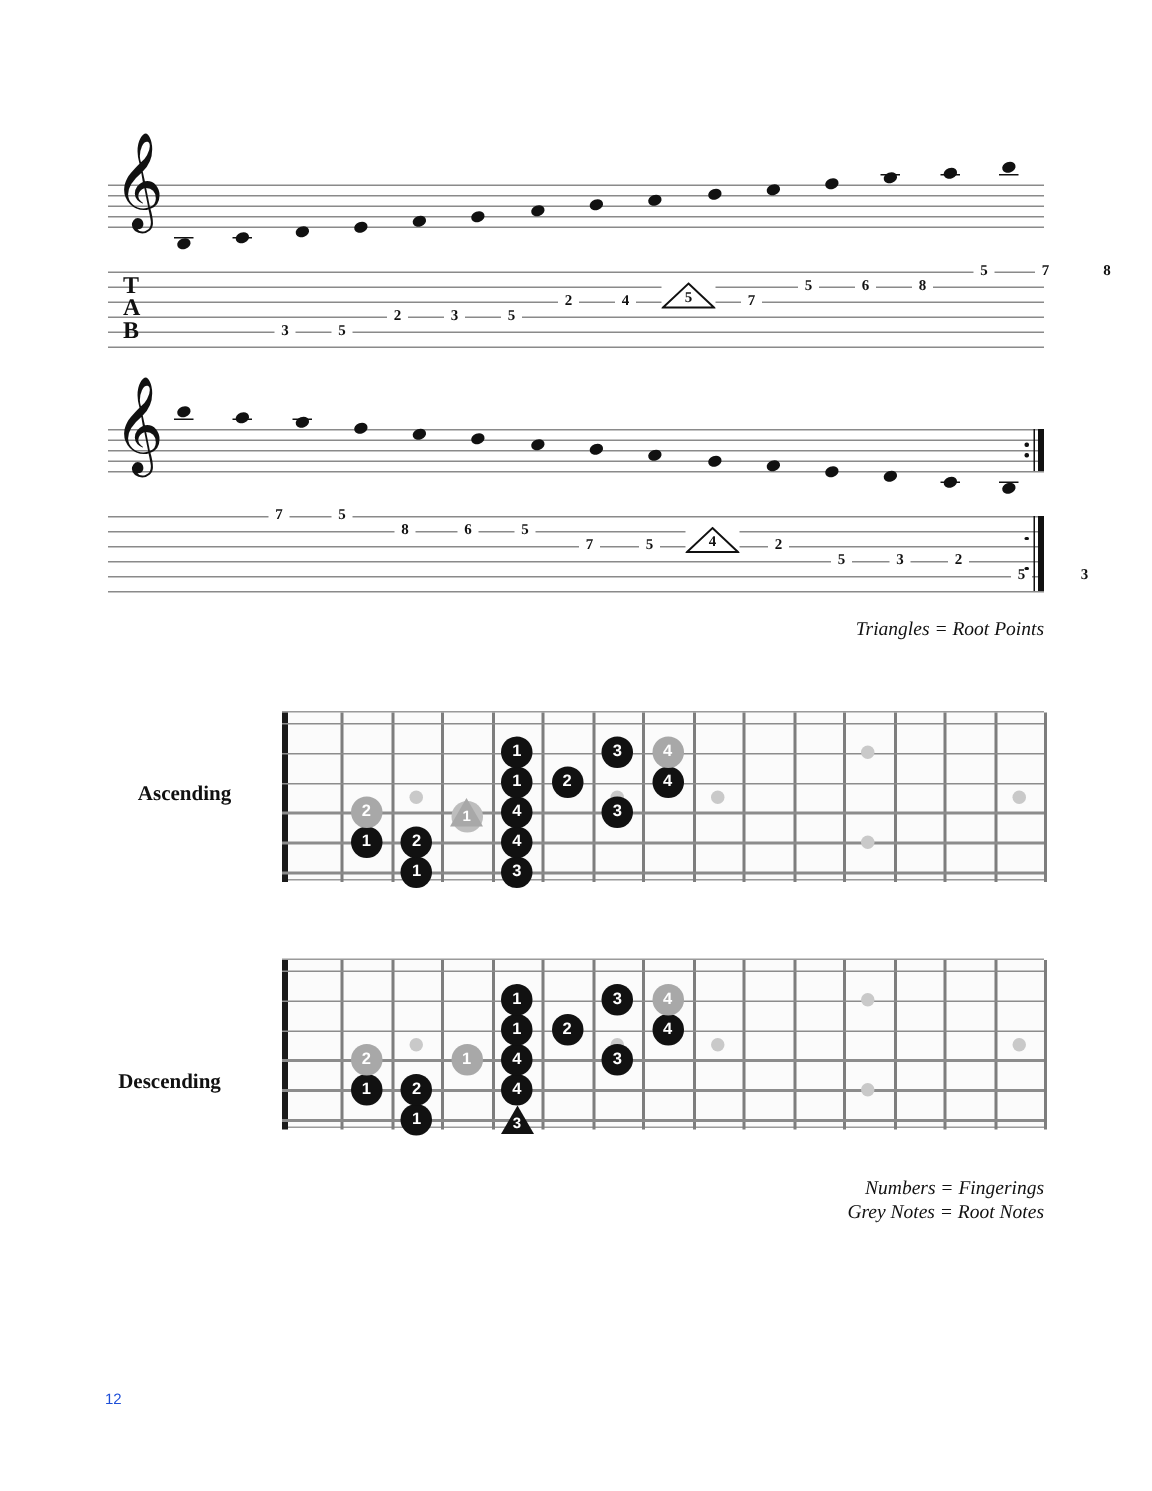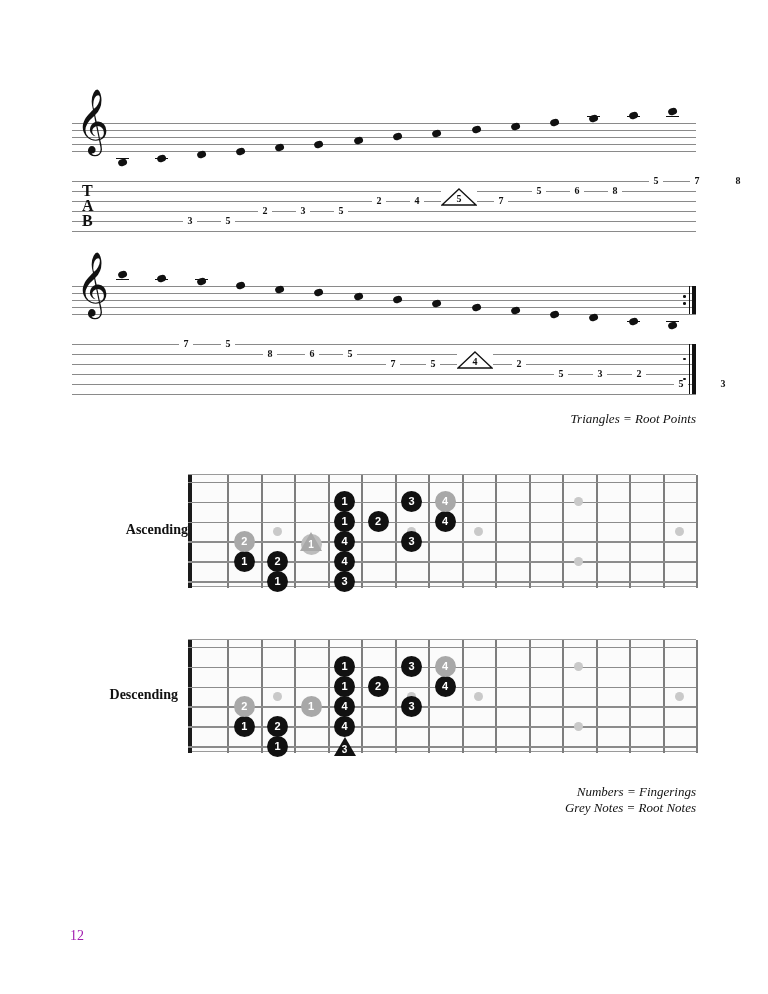--- a/index.html
+++ b/index.html
@@ -97,21 +97,21 @@
     text-align:right;
   }
 
   
   .row-label {
     position:absolute;
     font-family:"Liberation Serif", serif;
     font-weight:bold;
     font-size:14px;
     color:#111;
-    text-align:right;
+    text-align:center;
     width:130px;
   }
 
   
   .fretboard {
     position:absolute;
     background:#fbfbfb;
     border-top:1.5px solid #9a9a9a;
     border-bottom:1.5px solid #9a9a9a;
     box-sizing:border-box;
@@ -149,22 +149,22 @@
   .tri-dot .tri-shape { position:absolute; left:0; top:0; }
   .tri-dot .tri-label {
     position:absolute; left:0; top:9px; width:24px; text-align:center;
     font-family:"Liberation Sans", sans-serif;
     font-weight:bold; font-size:10px; color:#ffffff; line-height:1;
   }
 
   
   .pagenum {
     position:absolute; left:70px; top:928px;
-    font-family:Liberation Serif, serif;
-    font-size:14px; color:#a21caf;
+    font-family:Liberation Sans, sans-serif;
+    font-size:10px; color:#1d4ed8;
   }
 </style>
 </head>
 <body>
 
 <div class="page">
 
 
   <div class="system" id="sys1" style="left:72px; top:105px; width:624px; height:125px;">
     <div id="sys1-staff">
@@ -343,21 +343,21 @@
       <div class="dot black" style="left: 156.6px; top: 66.4px;">4</div>
       <div class="dot black" style="left: 223.533px; top: 66.4px;">3</div>
       <div class="dot black" style="left: 156.6px; top: 46.6px;">1</div>
       <div class="dot black" style="left: 190.067px; top: 46.6px;">2</div>
       <div class="dot black" style="left: 257px; top: 46.6px;">4</div>
       <div class="dot black" style="left: 156.6px; top: 26.8px;">1</div>
       <div class="dot black" style="left: 223.533px; top: 26.8px;">3</div>
       <div class="dot grey" style="left: 257px; top: 26.8px;">4</div>
     </div>
 
-  <div class="row-label" style="left:48px; top:687px;">Descending</div>
+  <div class="row-label" style="left:48px; top:714px;">Descending</div>
   <div class="fretboard" id="fb1" style="left:188px; top:639px; width:508px; height:113px;">
       <div class="nut" style="height: 113px;"></div>
       <div class="fret" style="left: 39.4667px; height: 113px;"></div>
       <div class="fret" style="left: 72.9333px; height: 113px;"></div>
       <div class="fret" style="left: 106.4px; height: 113px;"></div>
       <div class="fret" style="left: 139.867px; height: 113px;"></div>
       <div class="fret" style="left: 173.333px; height: 113px;"></div>
       <div class="fret" style="left: 206.8px; height: 113px;"></div>
       <div class="fret" style="left: 240.267px; height: 113px;"></div>
       <div class="fret" style="left: 273.733px; height: 113px;"></div>

